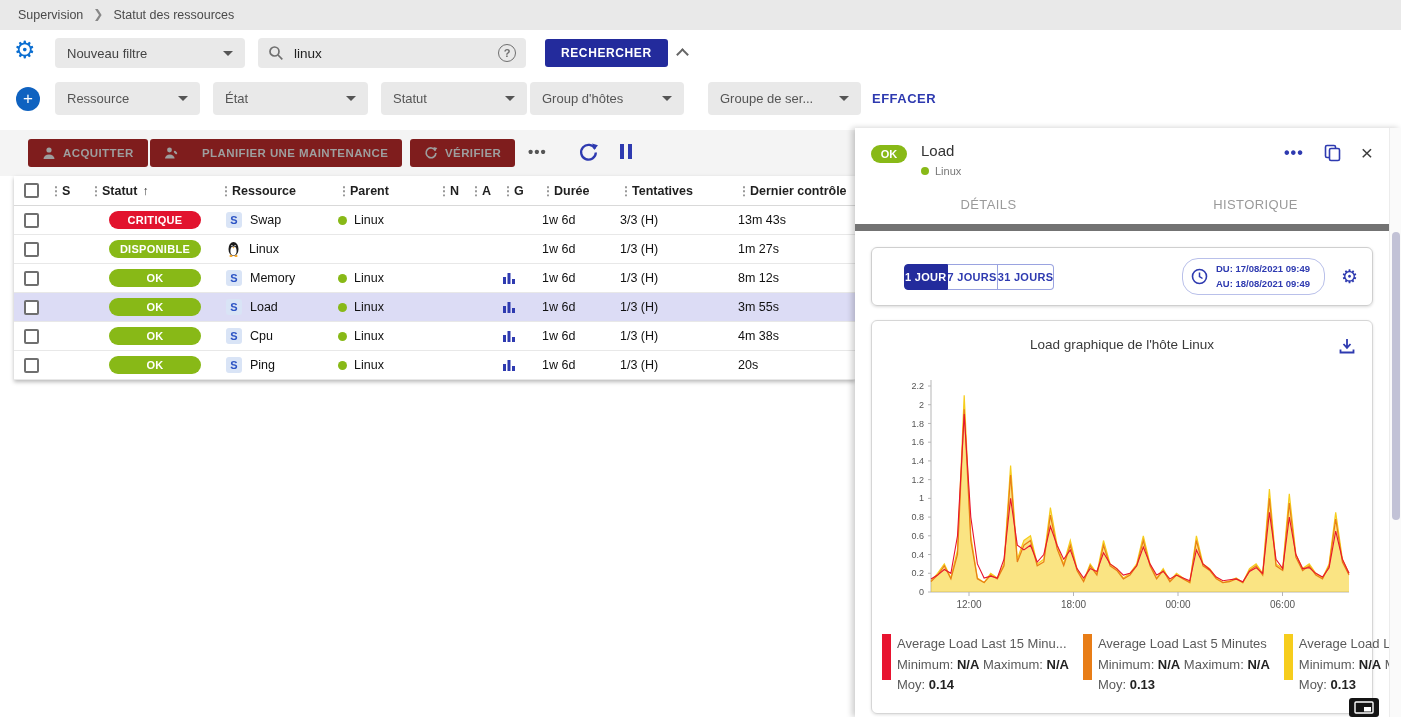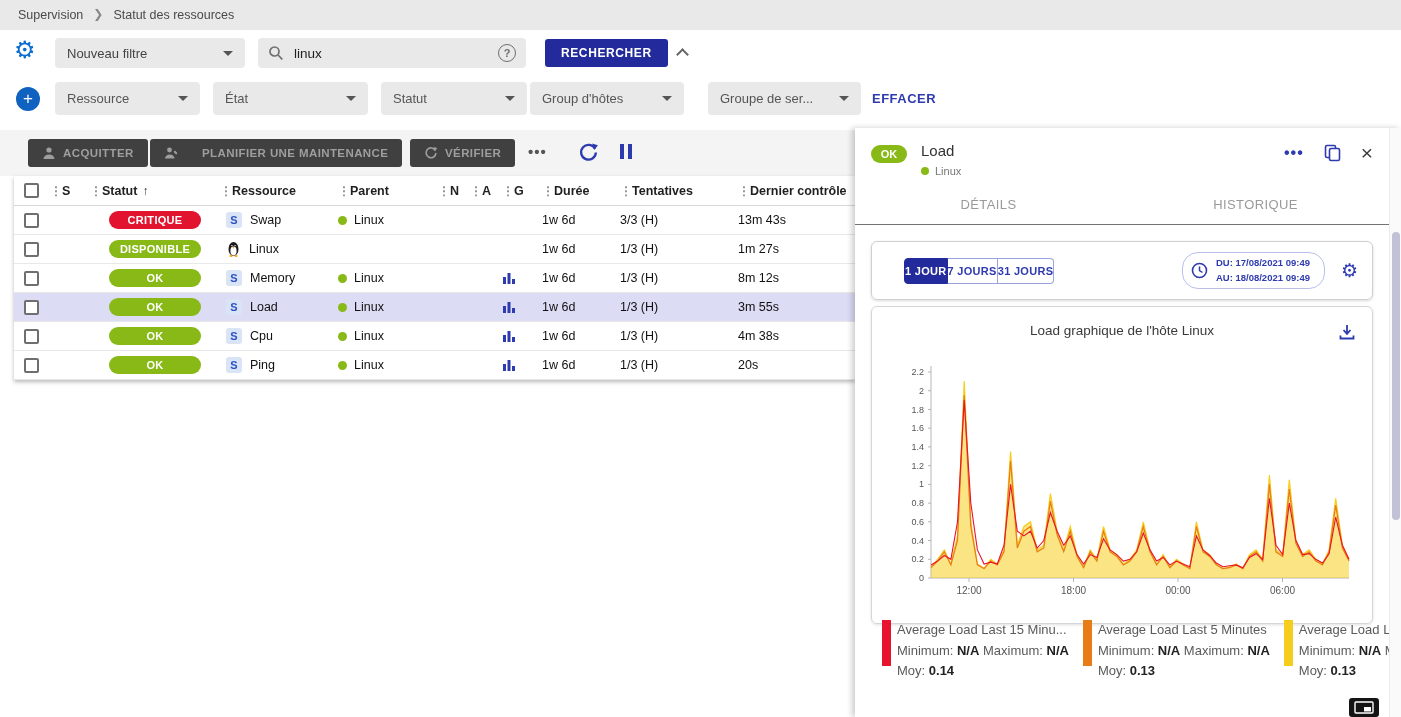--- a/index.html
+++ b/index.html
@@ -38,21 +38,21 @@
     color:#fff;font-size:17px;display:flex;align-items:center;justify-content:center;cursor:pointer;}
   .chip{top:82px;height:33px;color:#555;}
   .chip1{left:55px;width:145px;}  .chip2{left:213px;width:155px;}
   .chip3{left:381px;width:146px;} .chip4{left:530px;width:154px;}
   .chip5{left:708px;width:153px;}
   .clear-btn{position:absolute;left:872px;top:91px;color:var(--blue);font-size:13px;font-weight:bold;
     letter-spacing:.5px;cursor:pointer;}
 
   
   .toolbar{position:absolute;left:0;top:130px;width:855px;height:46px;background:#f4f4f4;}
-  .tb-btn{position:absolute;top:9px;height:28px;background:#404040;border:none;border-radius:3px;
+  .tb-btn{position:absolute;top:9px;height:28px;background:#7f1d1d;border:none;border-radius:3px;
     color:#9e9e9e;font-size:11.5px;font-weight:bold;letter-spacing:.4px;display:flex;align-items:center;
     gap:7px;padding:0 14px;font-family:"Liberation Sans",sans-serif;cursor:pointer;}
   .tb-ack{left:28px;} .tb-maint{left:150px;gap:24px;} .tb-check{left:410px;}
   .tb-more{position:absolute;left:528px;top:13px;color:#555;font-size:15px;font-weight:bold;letter-spacing:1px;cursor:pointer;}
   .tb-refresh{position:absolute;left:578px;top:12px;cursor:pointer;}
   .tb-pause{position:absolute;left:620px;top:14px;display:flex;gap:4px;cursor:pointer;}
   .tb-pause i{width:4px;height:15px;background:var(--blue);display:block;}
 
   
   .table{position:absolute;left:14px;top:176px;width:841px;background:#fff;
@@ -86,39 +86,39 @@
   .panel-head{display:flex;align-items:flex-start;padding:14px 10px 8px 16px;}
   .ok-badge{margin-top:3px;width:36px;height:18px;border-radius:12px;color:#fff;font-size:11px;font-weight:bold;
     text-align:center;line-height:18px;}
   .head-text{margin-left:14px;}
   .panel-title{font-size:15px;color:#333;}
   .panel-sub{display:flex;gap:6px;align-items:center;margin-top:6px;font-size:11px;color:#777;}
   .panel-sub .gdot{width:8px;height:8px;}
   .head-icons{margin-left:auto;display:flex;gap:20px;align-items:center;padding-right:6px;}
   .more-dots{color:var(--blue);font-size:16px;font-weight:bold;letter-spacing:1px;cursor:pointer;}
   .close-x{color:#3c3c3c;font-size:21px;line-height:1;cursor:pointer;}
-  .tabs{display:flex;border-bottom:1px solid #737373;}
+  .tabs{display:flex;border-bottom:7px solid #737373;}
   .tab{flex:1;text-align:center;padding:12px 0;font-size:13px;letter-spacing:.4px;color:#9a9a9a;cursor:pointer;}
   .tab.active{color:var(--blue);border-bottom:2px solid var(--blue);padding-bottom:10px;}
   .panel-body{padding:16px 16px 0;}
   .ctrl-card{border:1px solid #cfcfcf;border-radius:6px;box-shadow:0 1px 3px rgba(0,0,0,.15);
     padding:10px 14px;display:flex;align-items:center;}
   .period-group{display:flex;margin-left:18px;}
   .pbtn{height:26px;padding:0 0;font-size:11px;font-weight:bold;letter-spacing:.3px;color:var(--blue);
     background:#fff;border:1px solid #9aa3e0;cursor:pointer;font-family:"Liberation Sans",sans-serif;}
   .pbtn + .pbtn{border-left:none;text-align:center;}
   .pbtn:first-child{border-radius:4px 0 0 4px;}
   .pbtn:last-child{border-radius:0 4px 4px 0;}
   .pbtn.active{background:var(--navy);color:#fff;border-color:var(--navy);}
   .time-pill{margin-left:auto;display:flex;gap:8px;align-items:center;border:1px solid #b9c0ea;
     border-radius:16px;padding:3px 14px 3px 8px;color:var(--blue);font-size:9.5px;font-weight:bold;
     line-height:1.55;cursor:pointer;}
   .gear2{margin-left:16px;font-size:19px;color:var(--blue);line-height:1;cursor:pointer;}
-  .chart-card{margin-top:6px;border:1px solid #d6d6d6;border-radius:6px;box-shadow:0 1px 3px rgba(0,0,0,.12);
-    position:relative;padding:16px 6px 6px;height:318px;}
+  .chart-card{margin-top:14px;border:1px solid #d6d6d6;border-radius:6px;box-shadow:0 1px 3px rgba(0,0,0,.12);
+    position:relative;padding:16px 6px 6px;height:394px;}
   .chart-title{text-align:center;font-size:13.5px;color:#3a3a3a;}
   .dl-icon{position:absolute;right:16px;top:16px;cursor:pointer;}
   .chart-area{margin-top:22px;display:flex;justify-content:center;}
   .legend{display:flex;gap:14px;padding:8px 4px 0;}
   .litem{display:flex;gap:6px;}
   .lbar{width:9px;height:46px;flex:0 0 9px;}
   .ltext{font-size:13px;color:#5a5a5a;line-height:1.55;white-space:nowrap;}
   .ltext b{color:#222;}
 
   

